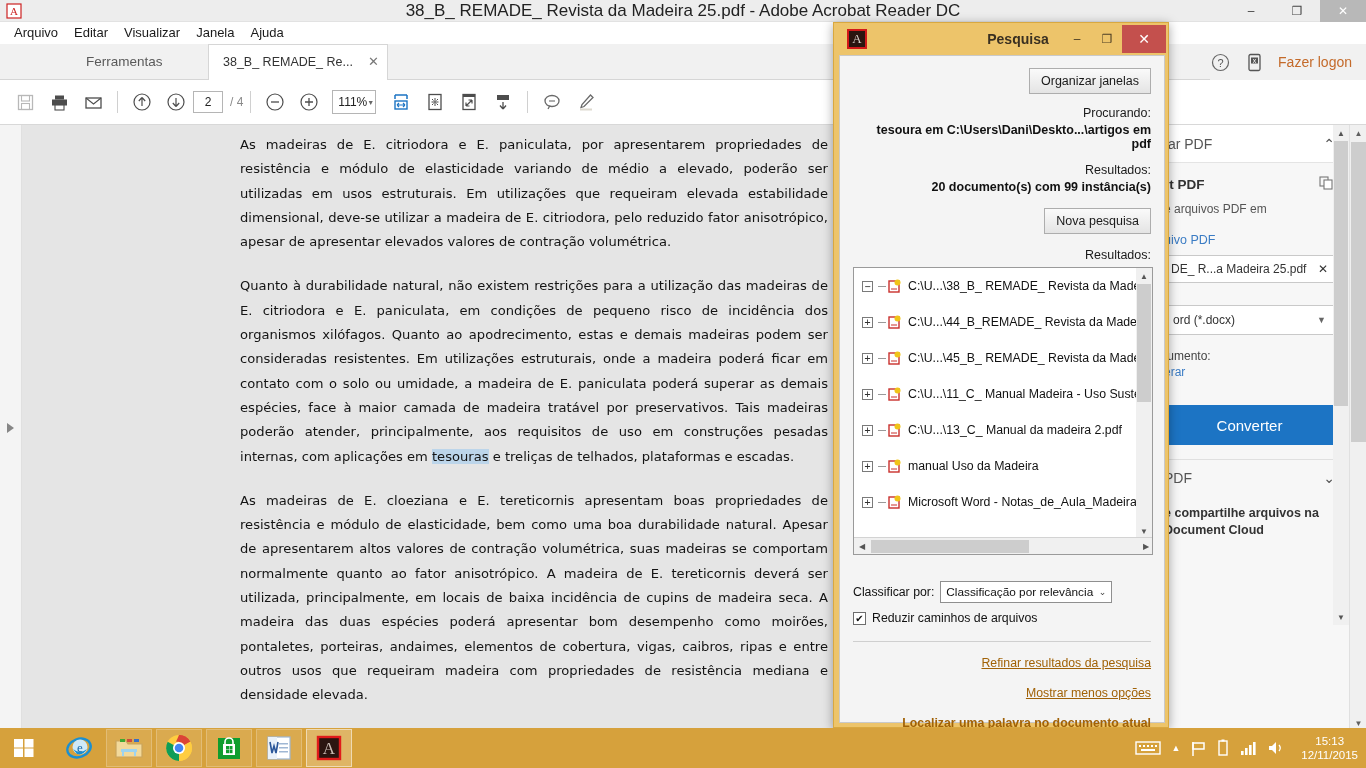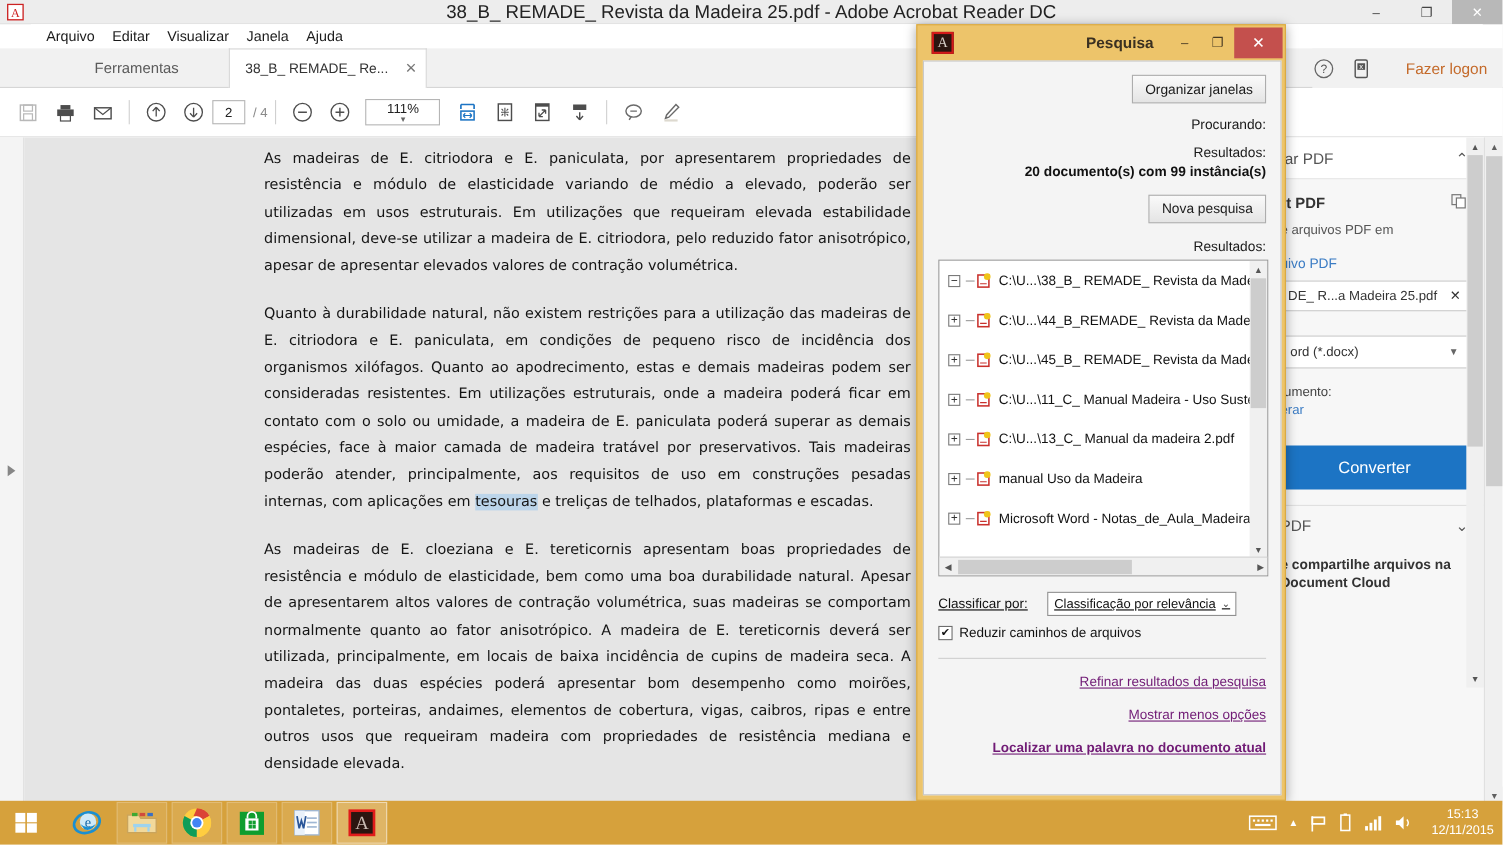--- a/index.html
+++ b/index.html
@@ -26,21 +26,21 @@
   .win-btns { position: absolute; right: 0; top: 0; height: 22px; display: flex; }
   .win-btn {
     width: 46px; height: 22px; display: flex; align-items: center; justify-content: center;
     font-size: 12px; color: #444;
   }
   .win-btn.close { background: #b8b8b8; color: #fff; }
 
   
   .menubar {
     position: absolute; left: 0; top: 22px; width: 1320px; height: 22px;
-    background: #ffffff; display: flex; align-items: center; padding-left: 6px; margin-left: 28px;
+    background: #ffffff; display: flex; align-items: center; padding-left: 6px;
   }
   .menu-item {
     font-size: 13px; color: #1a1a1a; padding: 1px 8px; line-height: 18px;
   }
 
   
   .tabstrip {
     position: absolute; left: 0; top: 44px; width: 1366px; height: 36px;
     background: #f1f1f1; border-bottom: 1px solid #d6d6d6;
   }
@@ -58,42 +58,42 @@
   .tab-close {
     position: absolute; right: 8px; top: 0; height: 36px; line-height: 34px;
     font-size: 13px; color: #777;
   }
   .topright-actions {
     position: absolute; right: 0; top: 44px; height: 36px;
     display: flex; align-items: center; gap: 14px; padding-right: 14px;
     background: #f1f1f1;
   }
   .tr-icon { width: 20px; height: 20px; color: #5a5a5a; display:flex; align-items:center; justify-content:center;}
-  .signin { font-size: 14px; color: #c46a2a; margin-left: 17px; }
+  .signin { font-size: 14px; color: #c46a2a; }
 
   
   .toolbar {
     position: absolute; left: 0; top: 80px; width: 1366px; height: 45px;
     background: #ffffff; border-bottom: 1px solid #d8d8d8;
     display: flex; align-items: center; padding-left: 8px; gap: 0px;
   }
   .tb-btn {
     width: 34px; height: 34px; display: flex; align-items: center; justify-content: center;
     color: #4d4d4d;
   }
   .tb-sep { width: 1px; height: 22px; background: #d0d0d0; margin: 0 7px; }
   .page-box {
     width: 30px; height: 22px; border: 1px solid #b5b5b5; background: #fff;
     font-size: 12px; text-align: center; line-height: 20px; color: #222;
   }
   .page-total { font-size: 12px; color: #8a8a8a; margin-left: 7px; }
   .zoom-box {
-    width: 68px; height: 24px; border: 1px solid #b5b5b5; background: #fff;
-    display: flex; align-items: center; justify-content: flex-end;
-    padding: 0 5px; margin-left: 6px; flex-direction: column;
+    width: 44px; height: 24px; border: 1px solid #b5b5b5; background: #fff;
+    display: flex; align-items: center; justify-content: flex-start;
+    padding: 0 5px; margin-left: 6px;
   }
   .zoom-val { font-size: 12px; color: #222; }
   .zoom-caret { font-size: 7px; color: #666; }
 
   
   .docarea {
     position: absolute; left: 0; top: 125px; width: 1366px; height: 607px;
     background: #ffffff;
   }
   .nav-rail {
@@ -248,35 +248,35 @@
   .tv-arrow { width: 16px; height: 16px; display:flex; align-items:center; justify-content:center; font-size:8px; color:#555; }
   .tv-thumb { position: absolute; left: 1px; top: 16px; width: 14px; height: 118px; background: #cdcdcd; }
   .tree-hscroll {
     position: absolute; left: 0; bottom: 0; width: 300px; height: 17px; background: #f0f0f0;
     border-top: 1px solid #d3d3d3; display: flex; align-items: center;
   }
   .th-arrow { width: 16px; height: 15px; display:flex; align-items:center; justify-content:center; font-size:8px; color:#555; }
   .th-thumb { width: 158px; height: 13px; background: #cdcdcd; margin-left: 1px; }
   .th-spacer { flex: 1 1 auto; }
 
-  .sd-sortrow { display: flex; align-items: center; margin-top: 14px; gap: 18px; text-decoration: underline; }
+  .sd-sortrow { display: flex; align-items: center; margin-top: 26px; gap: 6px; }
   .sd-sortlbl { font-size: 12.3px; color: #111; }
   .sd-sortsel {
     width: 172px; height: 22px; background: #fff; border: 1px solid #8f8f8f;
     display: flex; align-items: center; justify-content: space-between;
     padding: 0 5px; font-size: 11.8px; color: #111;
   }
   .sd-chkrow { display: flex; align-items: center; margin-top: 8px; gap: 6px; }
   .sd-chk {
     width: 13px; height: 13px; background: #fff; border: 1px solid #6d6d6d;
     display: flex; align-items: center; justify-content: center; font-size: 10px; color: #111;
   }
   .sd-chklbl { font-size: 12.3px; color: #111; }
   .sd-divider { height: 1px; background: #cfcfcf; margin: 16px 0 14px 0; }
-  .sd-link { font-size: 12.3px; color: #701a75; text-decoration: underline; margin-bottom: 16px; display: block; }
+  .sd-link { font-size: 12.3px; color: #a16207; text-decoration: underline; margin-bottom: 16px; display: block; }
   .sd-link.bold { font-weight: bold; }
 
   
   .taskbar {
     position: absolute; left: 0; bottom: 0; width: 1366px; height: 40px;
     background: #d6a13c;
   }
   .tb-start {
     position: absolute; left: 0; top: 0; width: 48px; height: 40px;
     display: flex; align-items: center; justify-content: center;
@@ -516,20 +516,21 @@
         <div class="sd-wbtn">–</div>
         <div class="sd-wbtn">❐</div>
         <div class="sd-wbtn close">✕</div>
       </div>
     </div>
 
     <div class="sd-body">
       <div class="sd-btn">Organizar janelas</div>
 
       <div class="sd-lbl">Procurando:</div>
+      <div class="sd-val">tesoura em C:\Users\Dani\Deskto...\artigos em pdf</div>
 
       <div class="sd-lbl">Resultados:</div>
       <div class="sd-val">20 documento(s) com 99 instância(s)</div>
 
       <div style="margin-top:14px">
         <div class="sd-btn">Nova pesquisa</div>
       </div>
 
       <div class="sd-results-lbl">Resultados:</div>
 

